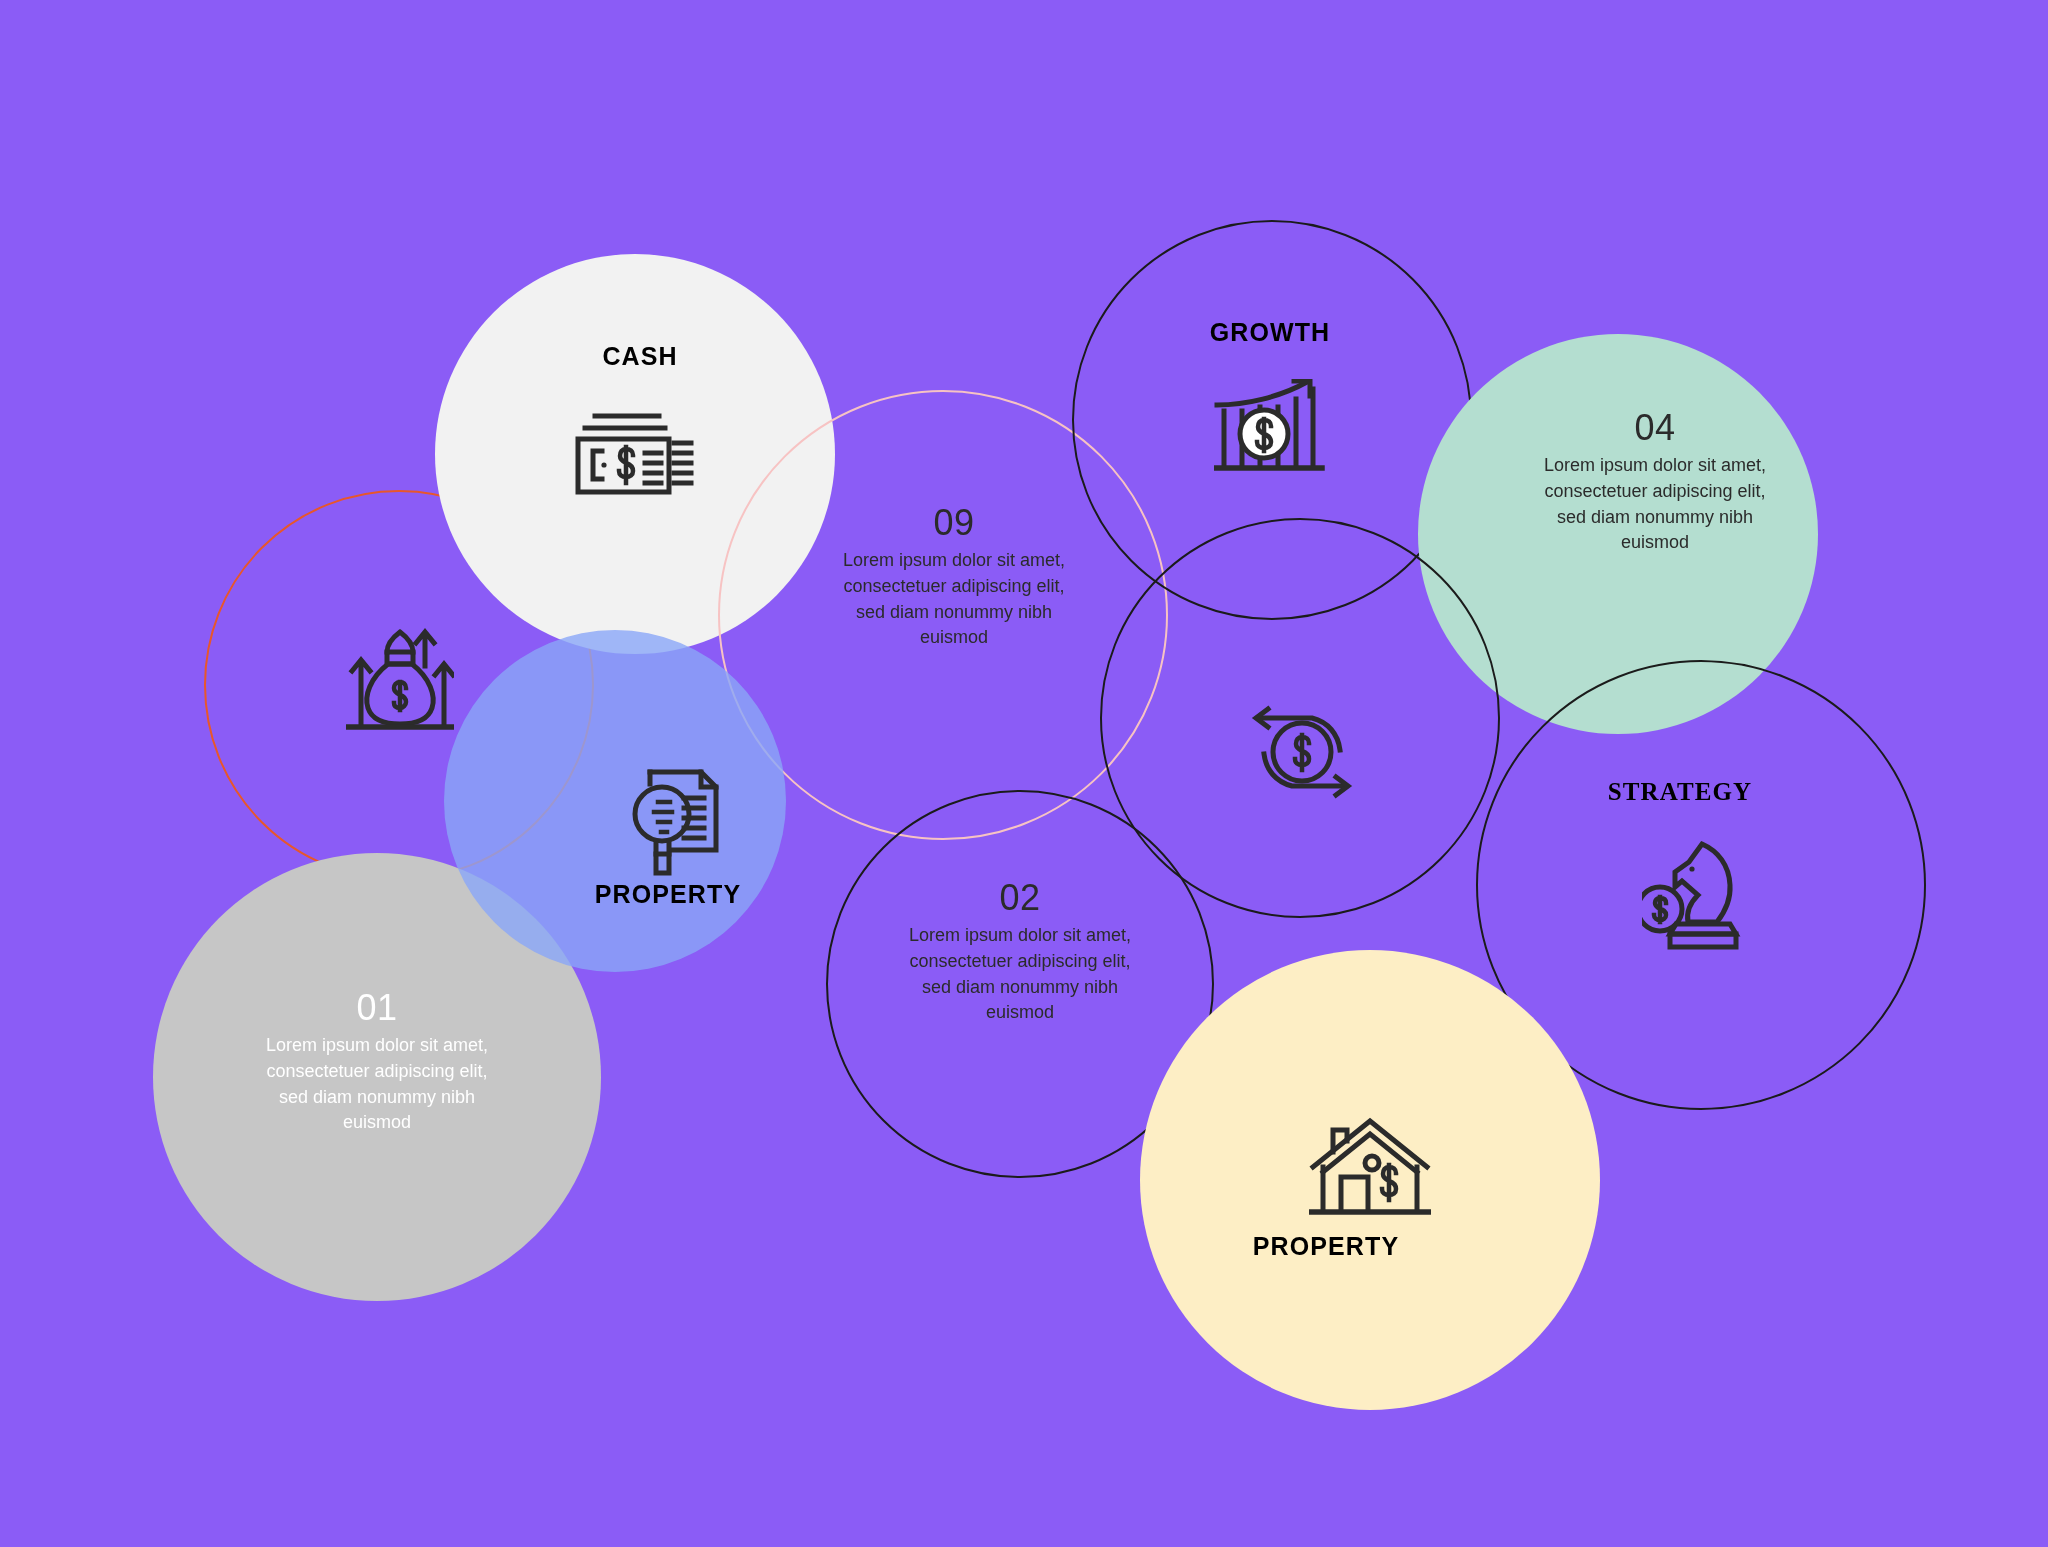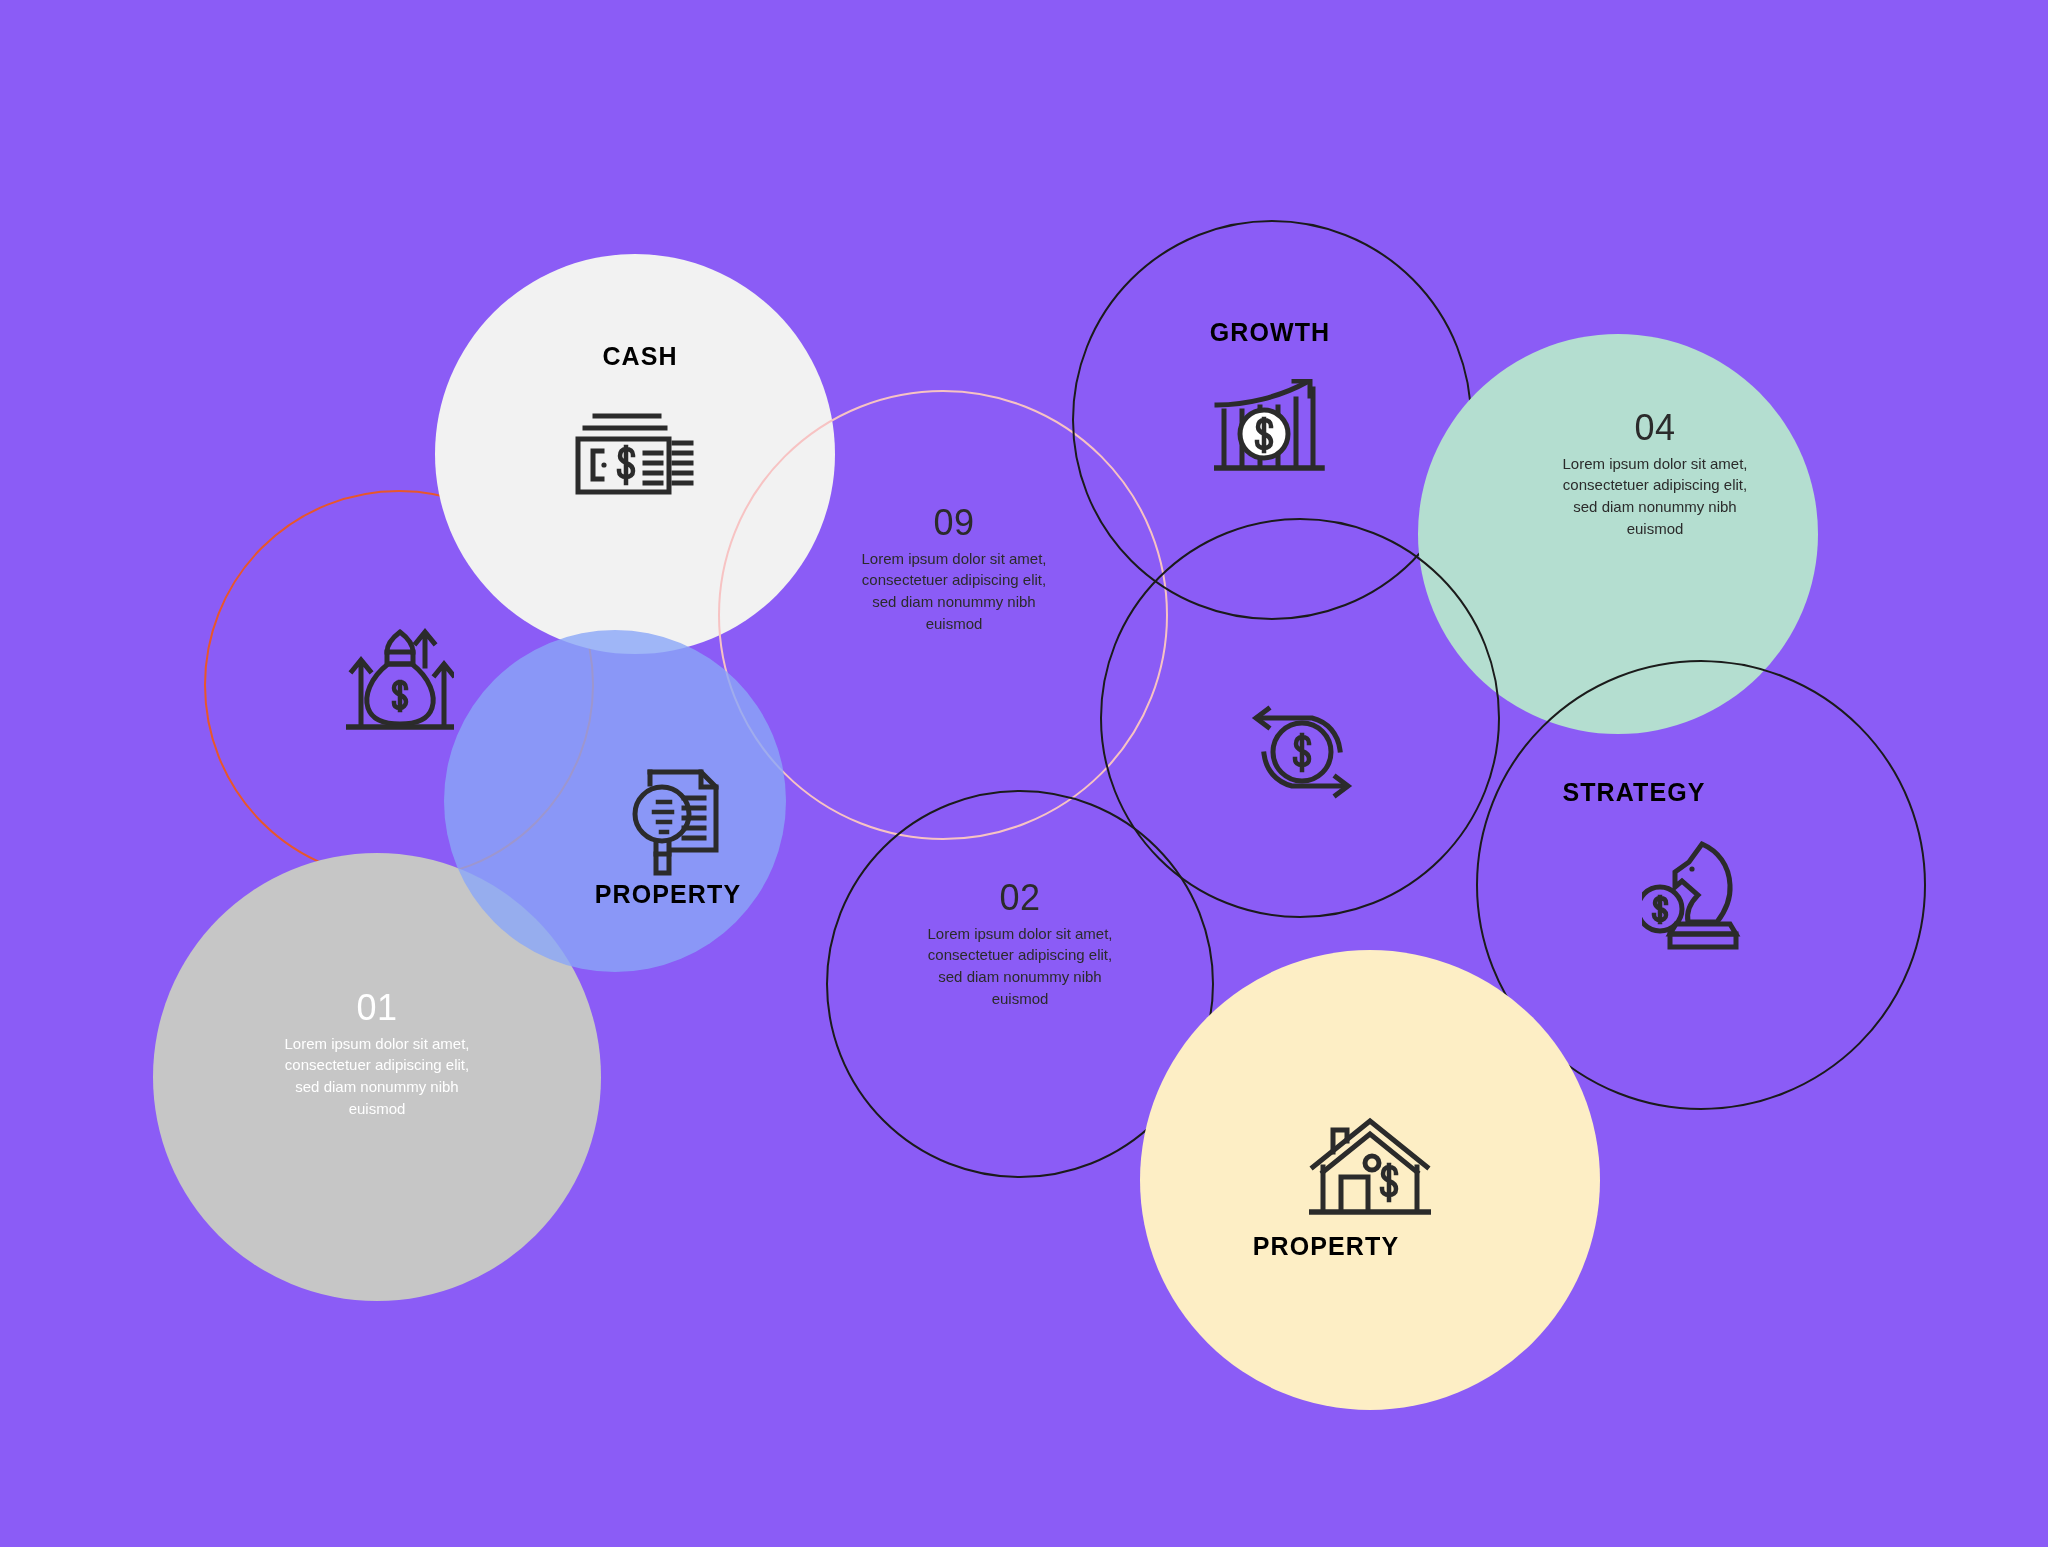--- a/index.html
+++ b/index.html
@@ -44,21 +44,21 @@
   }
   .num {
     font-weight: 400;
     font-size: 36px;
     letter-spacing: 0.5px;
     line-height: 1.02;
     margin: 0 0 6px 0;
     color: #2b2b2b;
   }
   .body {
-    font-size: 15px;
+    font-size: 18px;
     line-height: 1.44;
     color: #2b2b2b;
     margin: 0;
     white-space: pre-line;
   }
   .num.light { color: #ffffff; }
   .body.light { color: #ffffff; }
 
   
   .cat-label {
@@ -232,21 +232,21 @@
       <path d="M80 50 L80 85 M87 58 C87 54 84 52 80 52 C76 52 74 55 74 59 C74 63 78 65 80 66 C83 67 87 69 87 74 C87 78 84 80 80 80 C76 80 73 78 73 74" stroke-width="4.5"></path>
     </svg>
   </span>
 
   <div class="cat-label" style="left:640px; top:342px;">CASH</div>
 
   <div class="cat-label" style="left:1270px; top:318px;">GROWTH</div>
 
   <div class="cat-label" style="left:668px; top:880px;">PROPERTY</div>
 
-  <div class="cat-label" style="left:1634px; top:778px;">STRATEGY</div>
+  <div class="cat-label" style="left:1680px; top:778px;font-family:Liberation Serif, serif;">STRATEGY</div>
 
   <div class="cat-label" style="left:1326px; top:1232px;">PROPERTY</div>
 
   <div class="block" style="left:166px; top:990px; width:422px;text-align:center;">
     <div class="num light">01</div>
     <div class="body light">Lorem ipsum dolor sit amet,
 consectetuer adipiscing elit,
 sed diam nonummy nibh
 euismod</div>
   </div>

